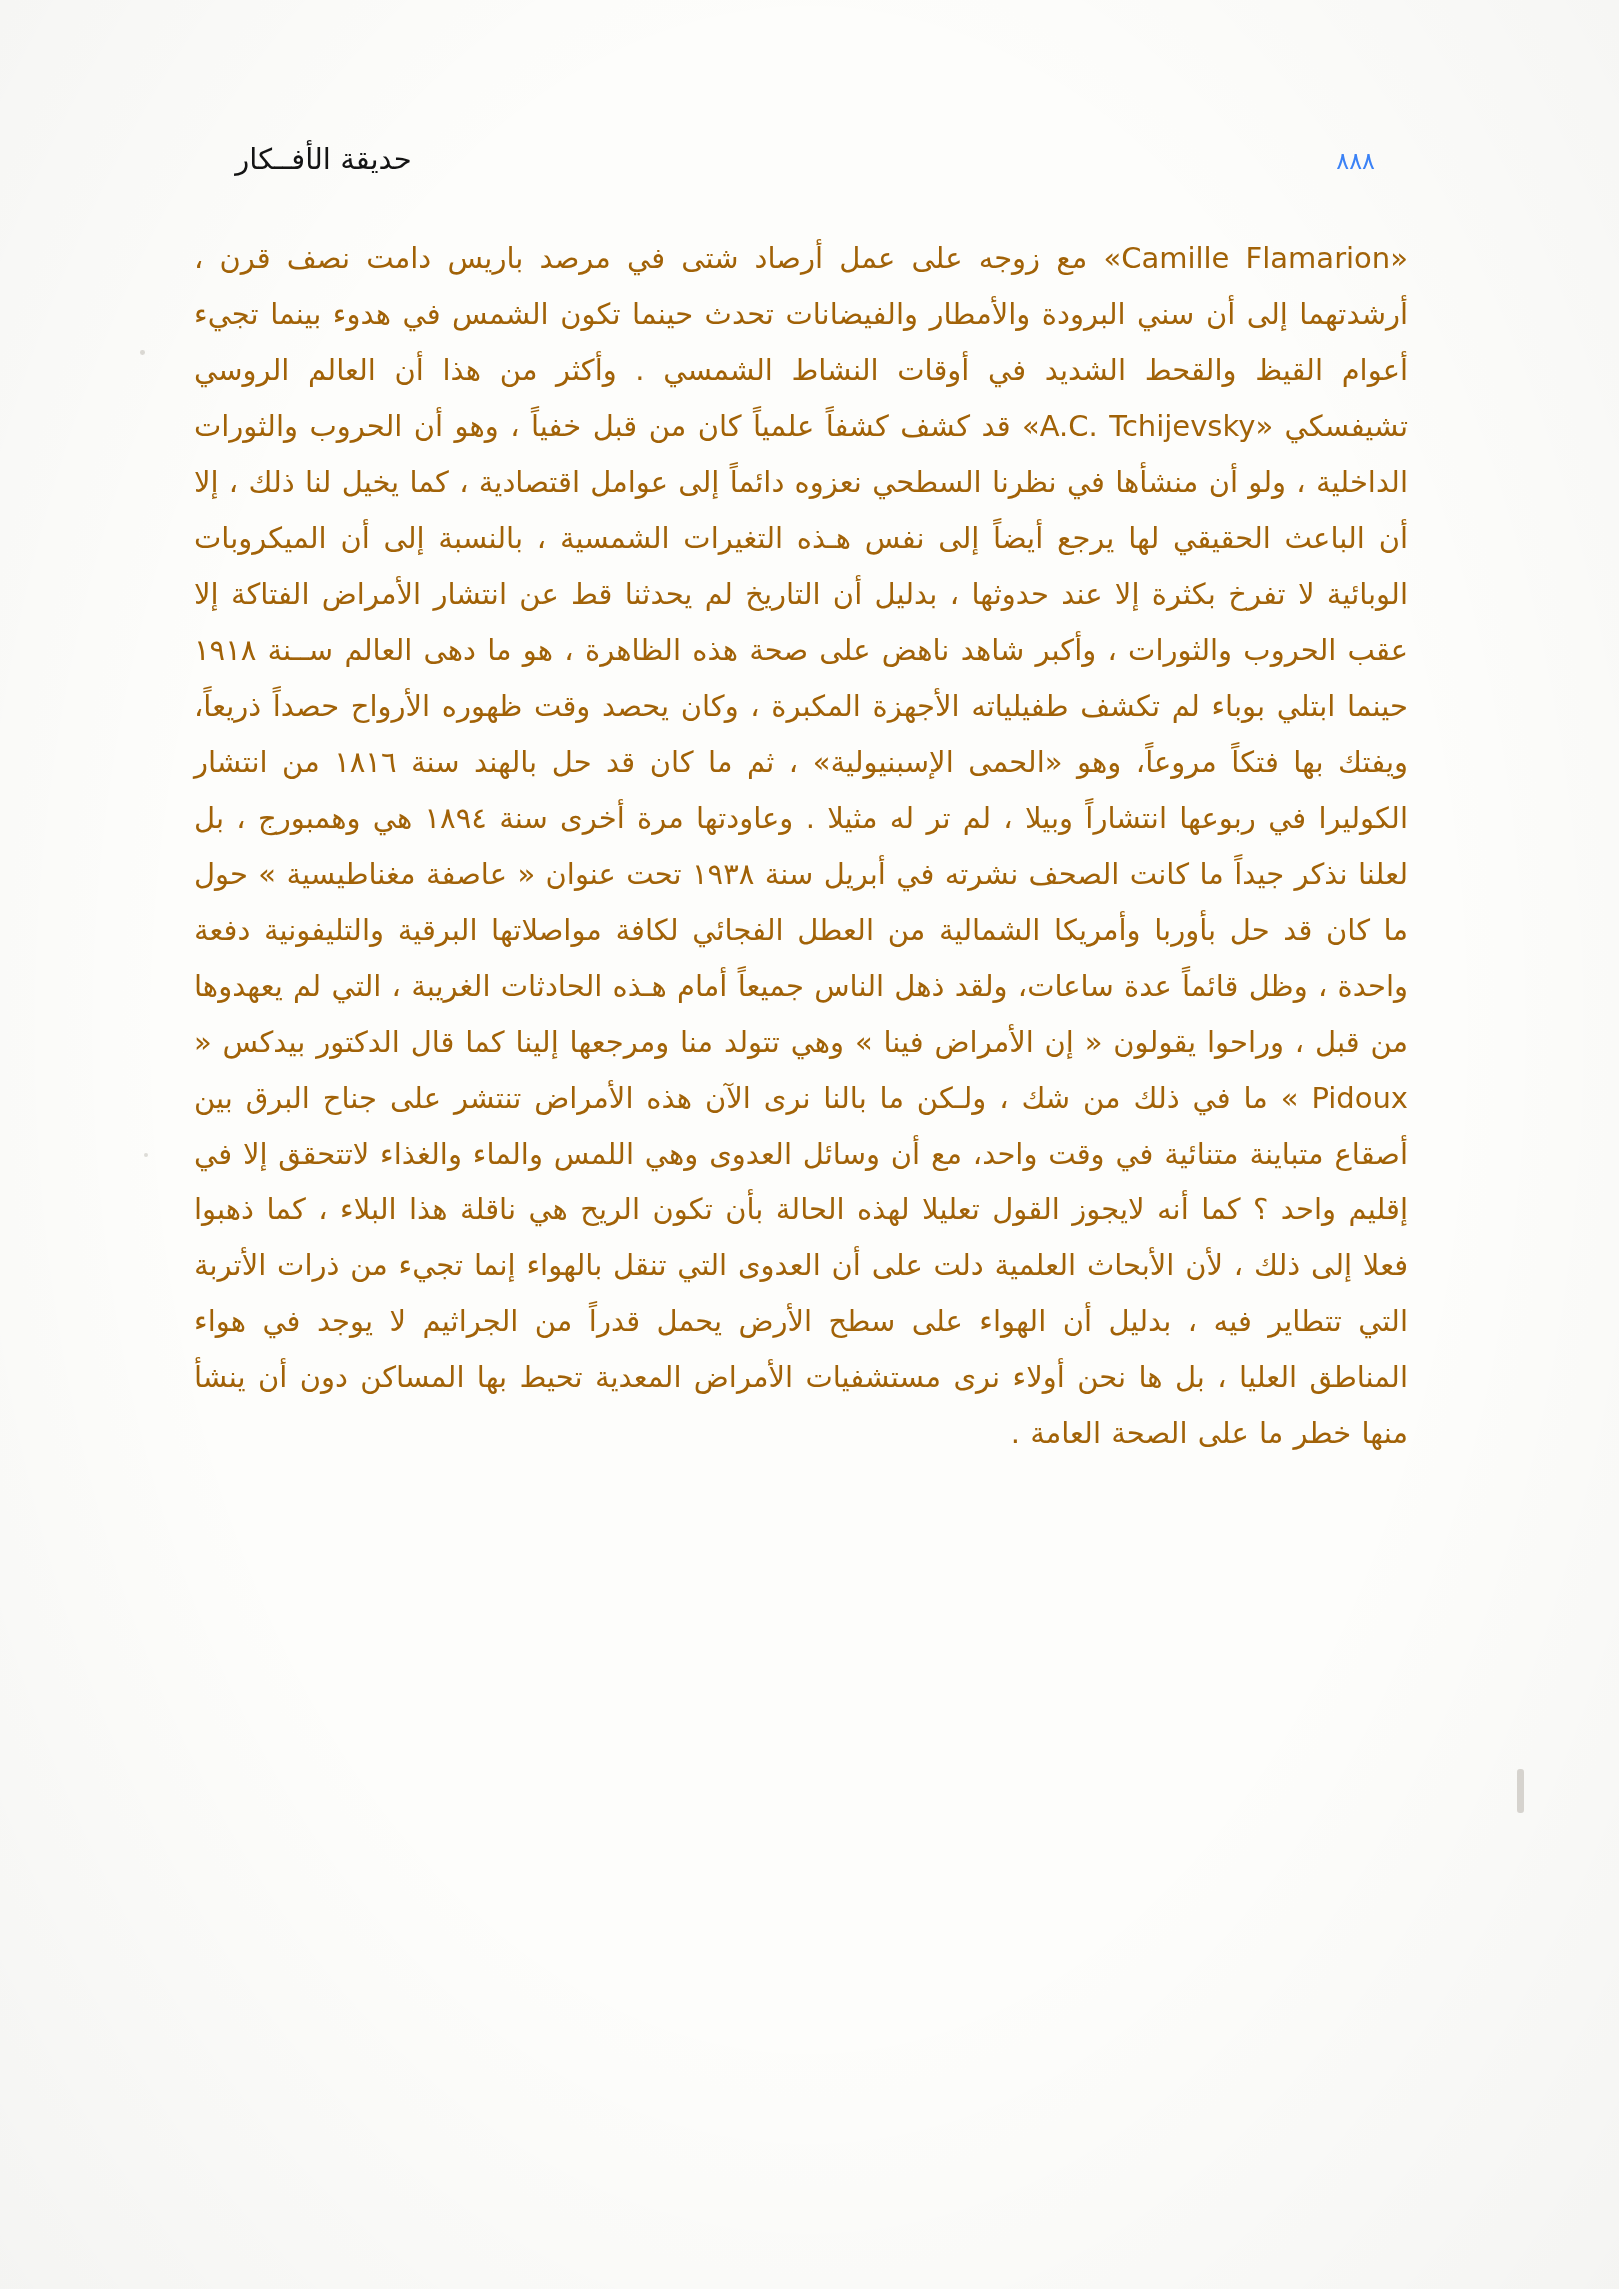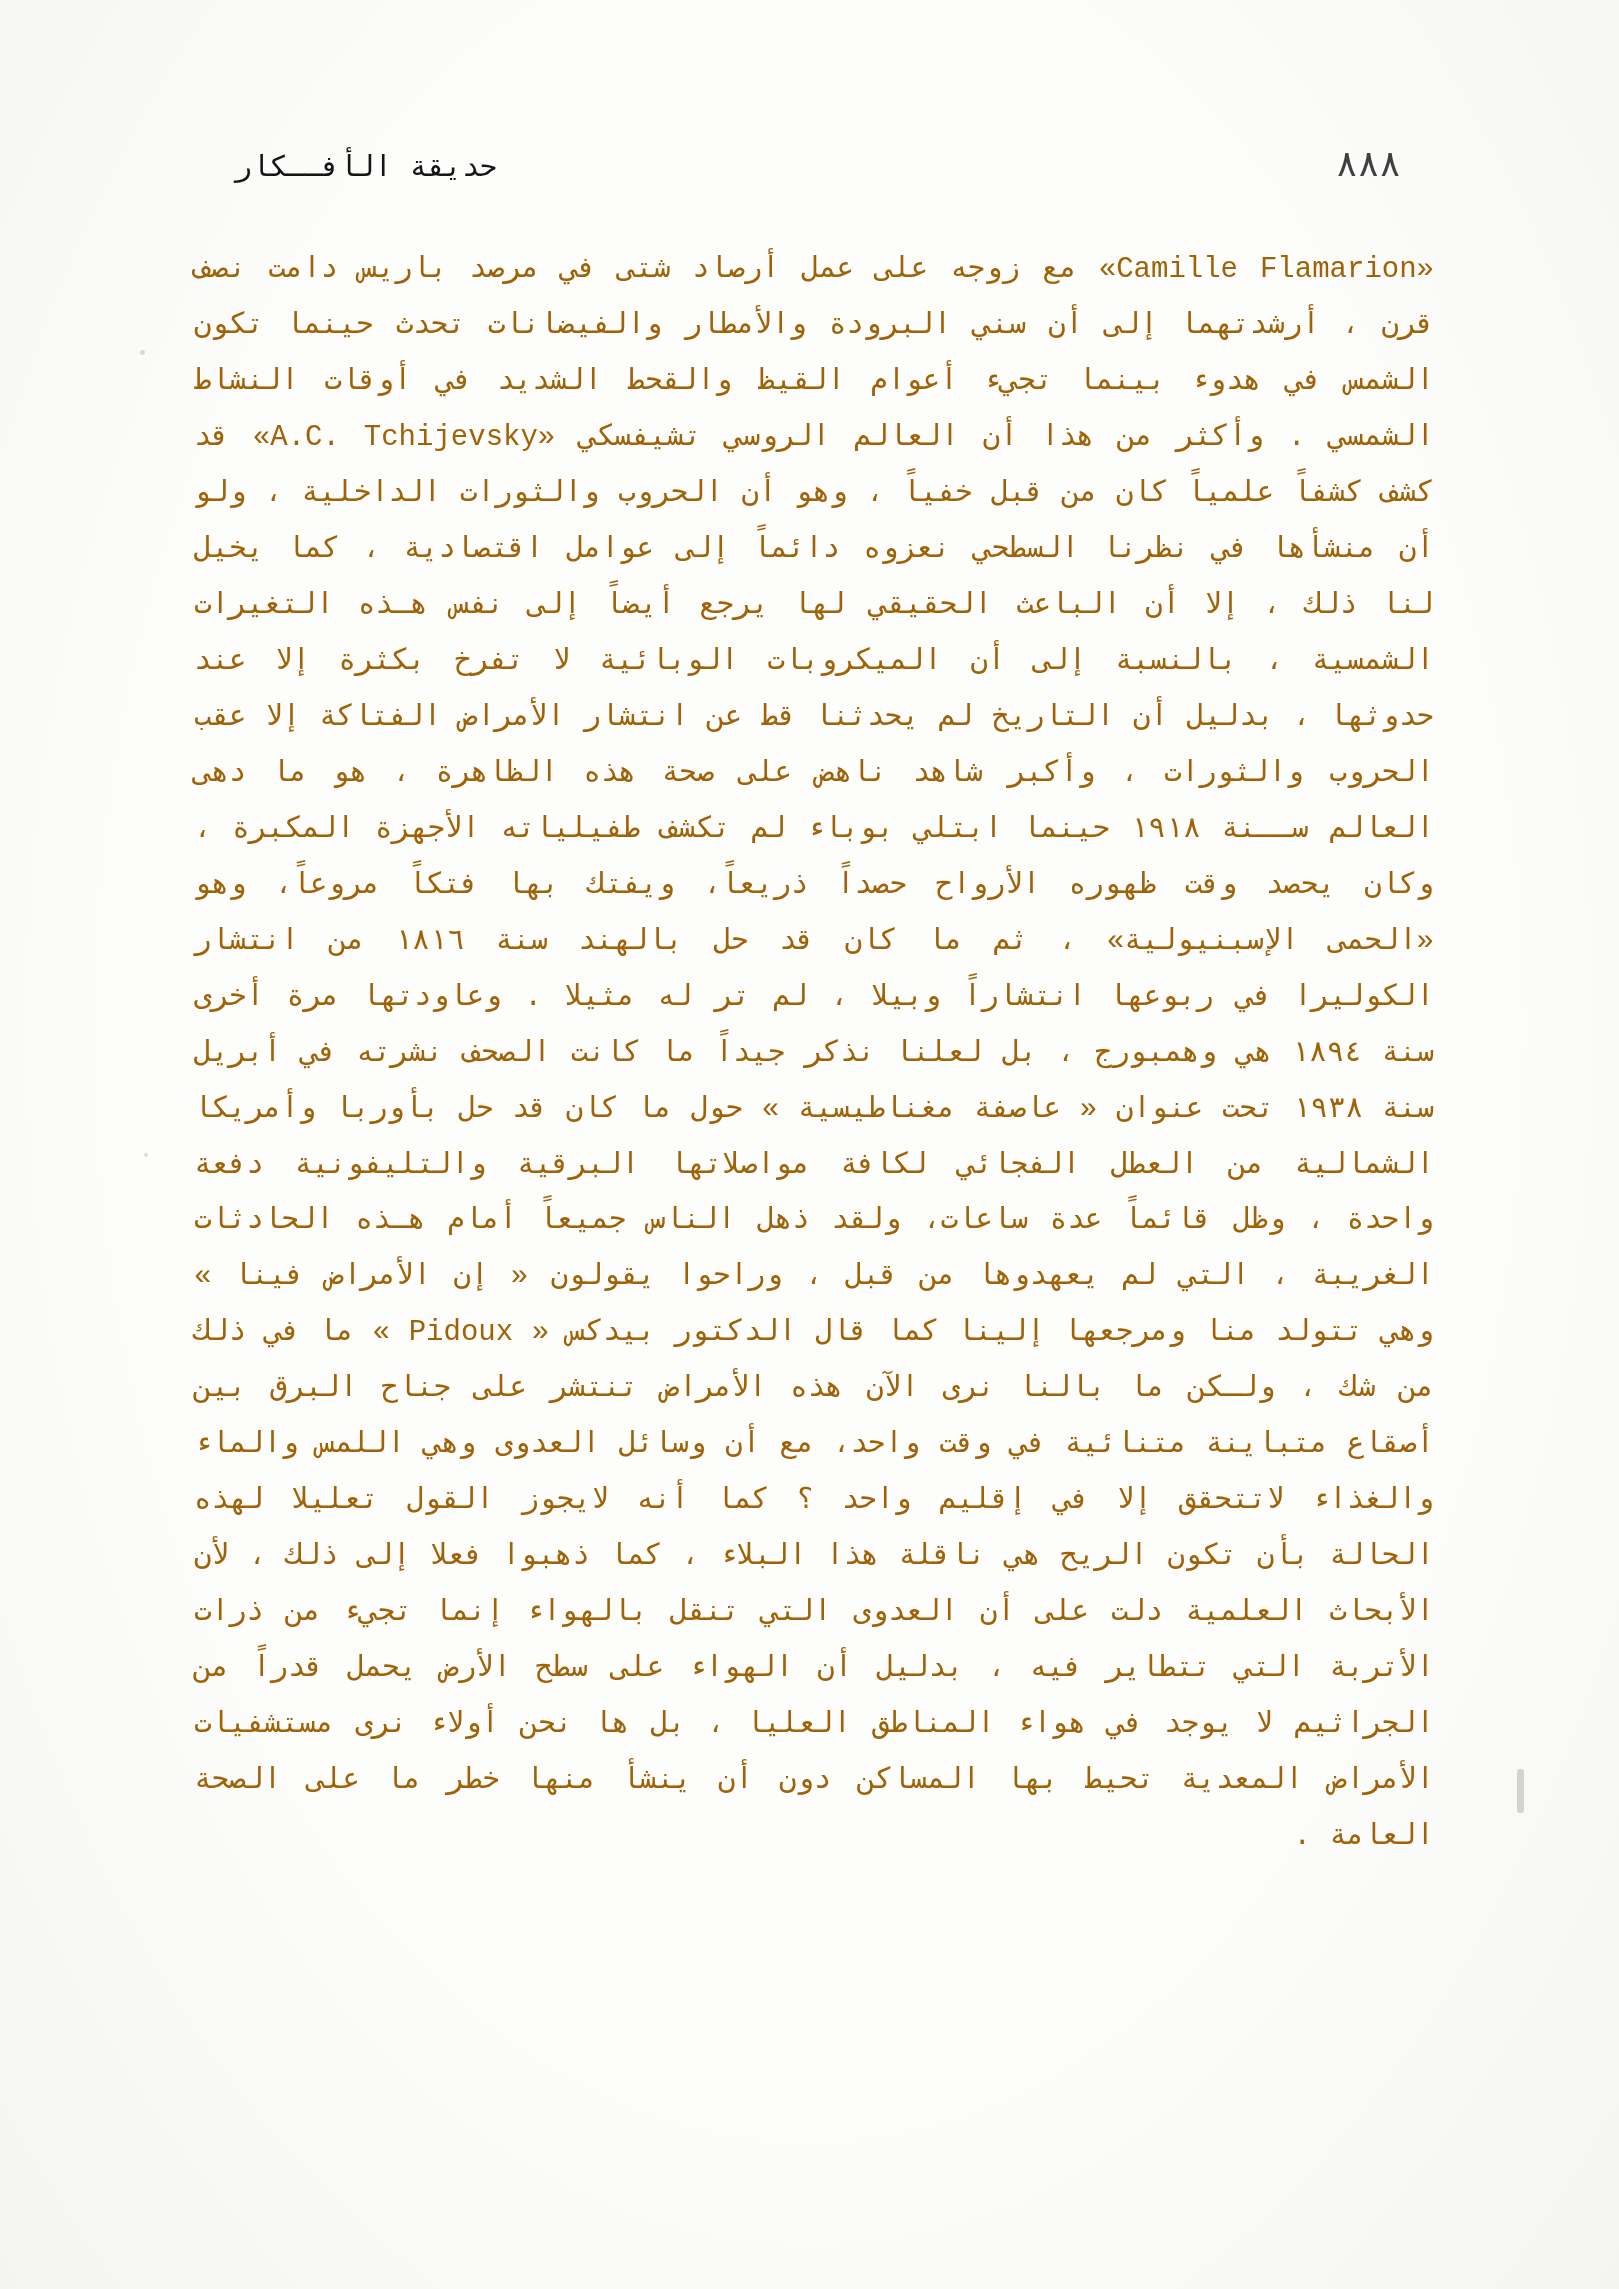--- a/index.html
+++ b/index.html
@@ -19,41 +19,40 @@
   .paper-texture {
     position: absolute;
     inset: 0;
     background:
       radial-gradient(ellipse at 50% 45%, rgba(255,255,255,0) 55%, rgba(0,0,0,0.035) 100%);
     pointer-events: none;
   }
   .content {
     position: absolute;
     top: 143px;
-    right: 185px;
+    right: 211px;
     left: 195px;
-    font-family: Liberation Mono, monospace;
   }
   .header {
     display: flex;
     flex-direction: row-reverse;
     justify-content: space-between;
     align-items: baseline;
     margin-bottom: 55px;
     padding: 0 33px 0 43px;
   }
   .header-title {
     font-size: 28.5px;
     color: #141414;
     letter-spacing: 0.5px;
     transform: scaleX(1.02);
   }
   .header-page-number {
-    font-size: 36px;
-    color: #404040;
+    font-size: 24px;
+    color: #3b82f6;
     letter-spacing: 1.9px;
   }
   .body-text {
     font-size: 29px;
     line-height: 1.93;
     color: #a16207;
     text-align: justify;
     text-align-last: right;
     word-spacing: 1px;
   }

